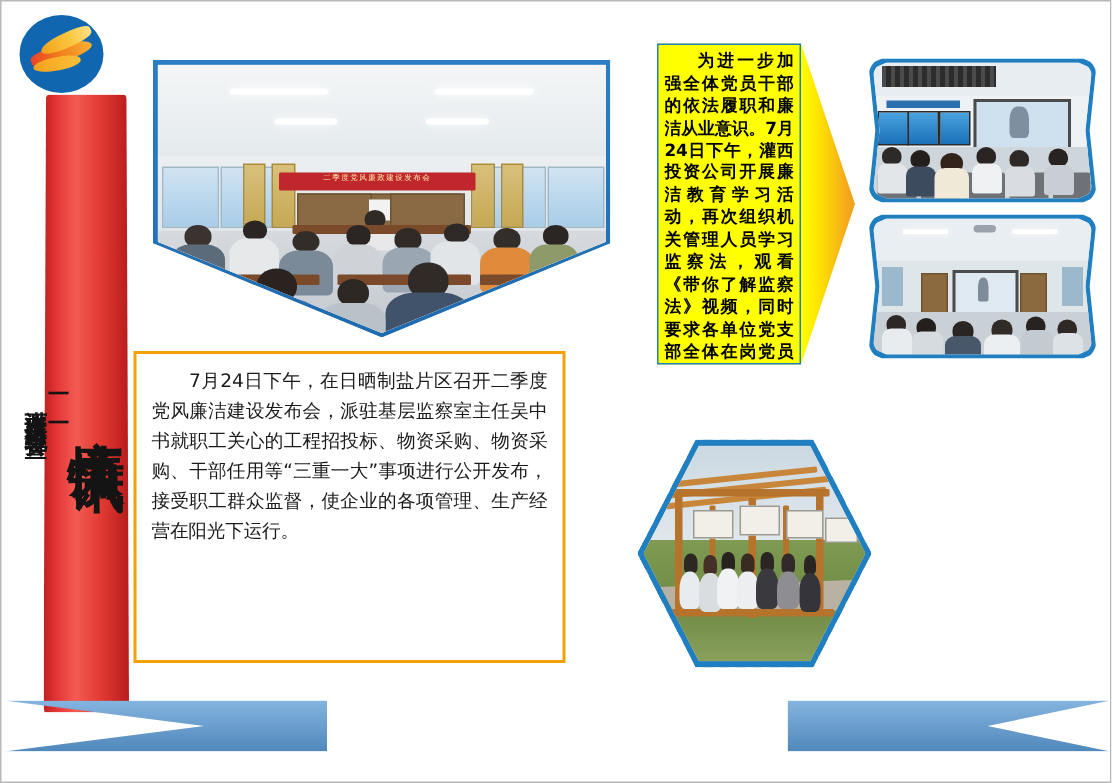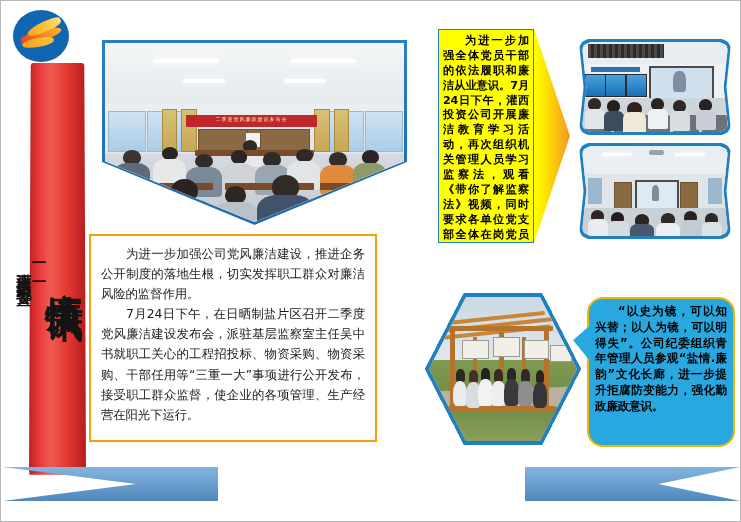--- a/index.html
+++ b/index.html
@@ -407,21 +407,20 @@
         <div class="p" style="left:51%;top:84%;width:16%;height:22%;background:#eceff2;border-radius:30% 30% 8% 8%;"></div>
         <div class="p" style="left:70%;top:71%;width:9%;height:13%;background:#282320;"></div>
         <div class="p" style="left:68%;top:81%;width:14%;height:22%;background:#c3cad1;border-radius:30% 30% 8% 8%;"></div>
         <div class="p" style="left:84%;top:73%;width:9%;height:13%;background:#2e2926;"></div>
         <div class="p" style="left:82%;top:83%;width:14%;height:22%;background:#dde2e6;border-radius:30% 30% 8% 8%;"></div>
       </div>
     </div>
   </div>
 
   <div id="textbox">
-    <p>为进一步加强公司党风廉洁建设，推进企务公开制度的落地生根，切实发挥职工群众对廉洁风险的监督作用。</p>
     <p>7月24日下午，在日晒制盐片区召开二季度党风廉洁建设发布会，派驻基层监察室主任吴中书就职工关心的工程招投标、物资采购、物资采购、干部任用等“三重一大”事项进行公开发布，接受职工群众监督，使企业的各项管理、生产经营在阳光下运行。</p>
   </div>
 
   <div id="photo-hex">
     <div class="hframe"></div>
     <div class="hinner">
       <div class="park">
         <div class="sky"></div>
         <div class="grass"></div>
         <div class="path"></div>
@@ -450,24 +449,20 @@
         <div class="pp" style="left:53%;top:49%;width:6%;height:9%;background:#2b2623;"></div>
         <div class="pp" style="left:51%;top:57%;width:10%;height:19%;background:#3a3a3e;"></div>
         <div class="pp" style="left:62%;top:50%;width:6%;height:9%;background:#32292a;"></div>
         <div class="pp" style="left:60%;top:58%;width:10%;height:18%;background:#8e8e92;"></div>
         <div class="pp" style="left:72%;top:51%;width:6%;height:9%;background:#2a2522;"></div>
         <div class="pp" style="left:70%;top:59%;width:10%;height:18%;background:#34343a;"></div>
       </div>
     </div>
   </div>
 
-  <div id="callout-cyan">
-    <div class="ctail"></div>
-    <div class="txt">“以史为镜，可以知兴替；以人为镜，可以明得失”。公司纪委组织青年管理人员参观“盐情.廉韵”文化长廊，进一步提升拒腐防变能力，强化勤政廉政意识。</div>
-  </div>
 
   <div id="ribbon-left">
       <div class="fold"></div>
     </div>
   <div id="ribbon-right">
       <div class="fold"></div>
     </div>
 
 </div>
 

